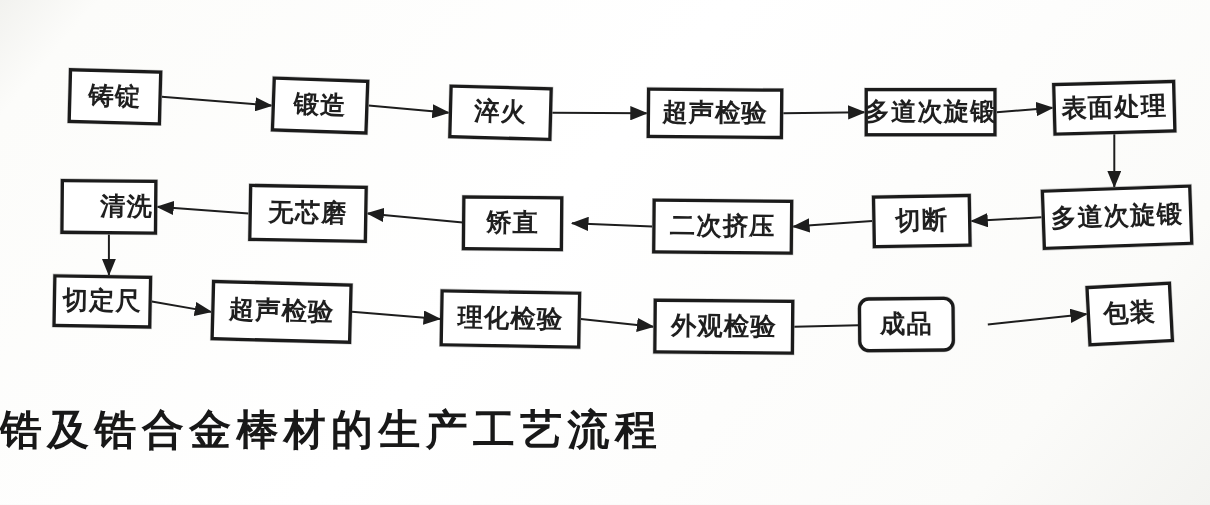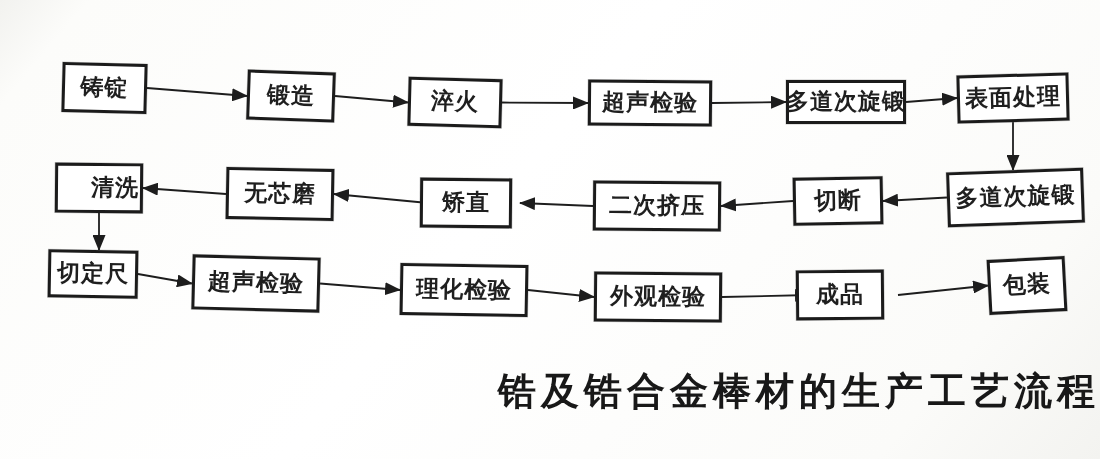--- a/index.html
+++ b/index.html
@@ -46,21 +46,21 @@
     box-shadow: 0 0 0 0.5px rgba(30,30,30,0.25);
   }
   .node span {
     transform: translateY(-1px);
   }
   .diagram-title {
     position: absolute;
     left: 0;
     top: 366px;
     width: 1100px;
-    text-align: right;
+    text-align: left;
     font-size: 38px;
     font-weight: 600;
     color: #181818;
     letter-spacing: 5px;
   }
 </style>
 </head>
 <body>
 
 <div class="page">
@@ -132,21 +132,21 @@
       </div>
       <div class="node" style="left: 192px; top: 256px; width: 128px; height: 55px; transform: rotate(1.5deg); border-color: rgb(27, 27, 27);">
         <span>超声检验</span>
       </div>
       <div class="node" style="left: 400px; top: 264px; width: 128px; height: 52px; transform: rotate(1deg); border-color: rgb(27, 27, 27);">
         <span>理化检验</span>
       </div>
       <div class="node" style="left: 594px; top: 272px; width: 128px; height: 50px; transform: rotate(0.5deg); border-color: rgb(27, 27, 27);">
         <span>外观检验</span>
       </div>
-      <div class="node" style="left: 796px; top: 270px; width: 88px; height: 50px; transform: rotate(-0.5deg); border-color: rgb(27, 27, 27);">
+      <div class="node" style="left: 780px; top: 270px; width: 88px; height: 50px; transform: rotate(-0.5deg); border-color: rgb(27, 27, 27); border-radius: 10px;">
         <span>成品</span>
       </div>
       <div class="node" style="left: 988px; top: 258px; width: 78px; height: 55px; transform: rotate(-3deg); border-color: rgb(27, 27, 27);">
         <span>包装</span>
       </div>
     </div>
 
   <div class="diagram-title">锆及锆合金棒材的生产工艺流程</div>
 
 </div>

